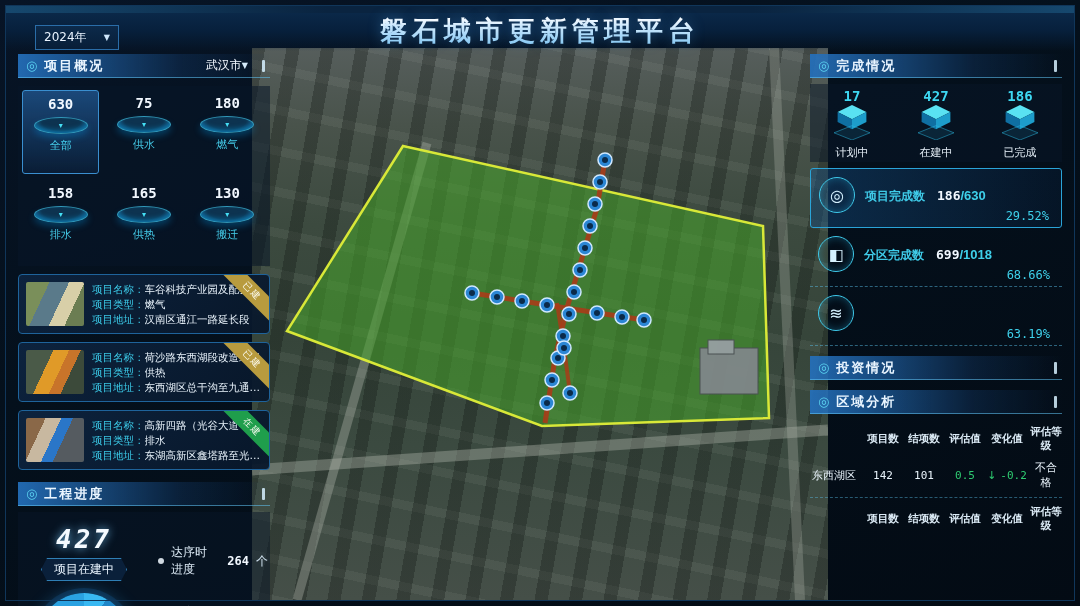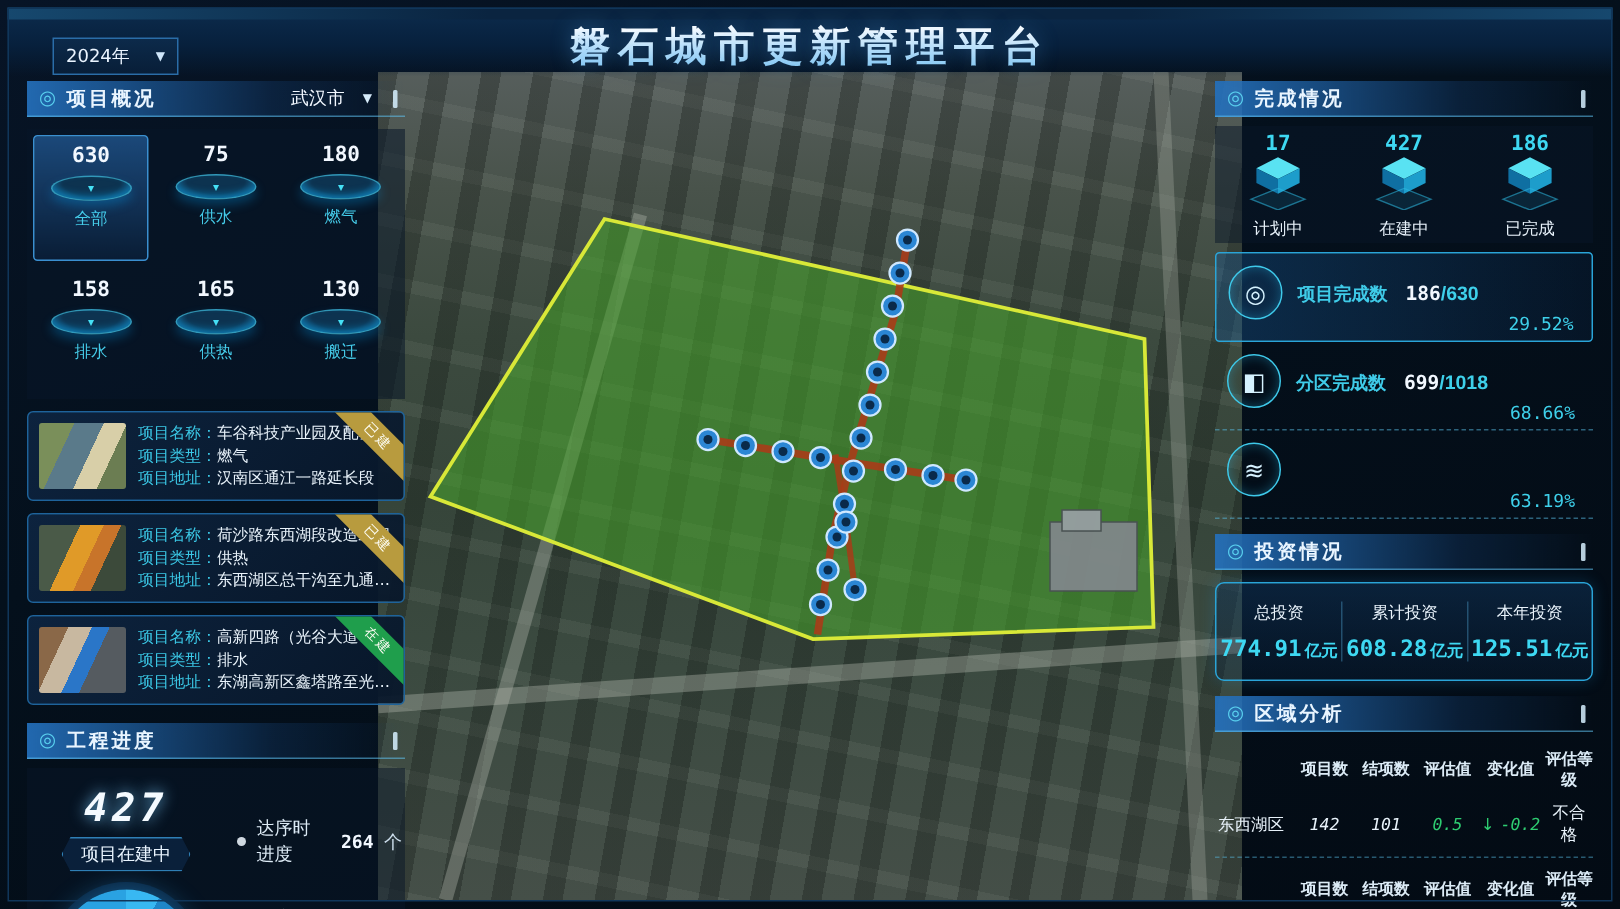--- a/index.html
+++ b/index.html
@@ -36,21 +36,21 @@
   .panel-left { left:18px; }
   .panel-right { right:18px; }
 
   .sec-h { height:24px; display:flex; align-items:center; gap:7px; padding:0 8px; position:relative;
     background:linear-gradient(90deg, rgba(36,112,188,.92), rgba(20,62,112,.35) 65%, rgba(20,62,112,0));
     border-bottom:1px solid rgba(96,196,244,.55); }
   .sec-h .sec-icon { color:#5ad2f0; font-size:13px; line-height:1; }
   .sec-h .sec-title { color:#e9f5ff; font-weight:bold; font-size:13px; letter-spacing:2px; }
   .sec-h .sec-bar { position:absolute; right:5px; top:6px; width:3px; height:12px;
     background:#d6f0ff; opacity:.85; border-radius:1px; }
-  .sec-h .city-select { margin-left:auto; margin-right:14px; display:flex; align-items:center; gap:12px;
+  .sec-h .city-select { margin-left:auto; margin-right:14px; display:flex; align-items:center; gap:0;
     color:#f2f8ff; font-size:12px; cursor:pointer; }
   .sec-h .city-select .caret { font-size:8px; color:#d6ebfa; }
 
   
   .stats-grid { display:grid; grid-template-columns:repeat(3,1fr); gap:6px; margin-top:8px;
     background:rgba(7,22,40,.55); padding:4px; }
   .stat-tile { text-align:center; padding:5px 0 20px; border-radius:3px; cursor:pointer; }
   .stat-tile.active { border:1px solid #3a8fd0;
     background:linear-gradient(180deg, rgba(47,124,205,.5), rgba(24,70,130,.18)); }
   .stat-num { font-size:14px; font-weight:bold; color:#f2f8ff; font-family:"DejaVu Sans Mono",monospace; }
@@ -132,21 +132,21 @@
 
   
   .region-table { margin-top:4px; font-size:10.5px; }
   .rg-grid { display:grid; grid-template-columns:54px 38px 44px 38px 46px 1fr; align-items:center; }
   .rg-head { color:#dcebf6; font-weight:bold; text-align:center; padding:7px 0 3px; }
   .rg-cell { color:#e9f3fb; text-align:center; padding:4px 0 7px; font-size:11px; }
   .rg-name { text-align:left; padding-left:2px; color:#e8f2fa; }
   .rg-group { border-bottom:1px dashed rgba(86,186,226,.45); }
   .rg-group:last-child { border-bottom:none; }
   .rg-change { display:flex; align-items:center; justify-content:center; gap:4px; }
-  .mono { font-family:"DejaVu Sans Mono",monospace;font-style:italic; }
+  .mono { font-family:"DejaVu Sans Mono",monospace; }
 </style>
 </head>
 <body>
 
 <div class="stage">
   <div class="frame"></div>
 
   <div class="map">
     <svg class="map-overlay" width="576" height="552" viewBox="0 0 576 552">
 
@@ -431,34 +431,20 @@
       <div class="comp-icon">≋</div>
       <div class="comp-pct">63.19%</div>
     </div>
 
     <div class="sec-h" style="margin-top:10px;">
       <span class="sec-icon">◎</span>
       <span class="sec-title">投资情况</span>
       <span class="sec-bar"></span>
     </div>
 
-    <div class="invest-box">
-      <div class="inv-cell">
-        <div class="inv-label">总投资</div>
-        <div><span class="inv-val">774.91</span><span class="inv-unit">亿元</span></div>
-      </div>
-      <div class="inv-cell">
-        <div class="inv-label">累计投资</div>
-        <div><span class="inv-val">608.28</span><span class="inv-unit">亿元</span></div>
-      </div>
-      <div class="inv-cell">
-        <div class="inv-label">本年投资</div>
-        <div><span class="inv-val">125.51</span><span class="inv-unit">亿元</span></div>
-      </div>
-    </div>
 
     <div class="sec-h" style="margin-top:10px;">
       <span class="sec-icon">◎</span>
       <span class="sec-title">区域分析</span>
       <span class="sec-bar"></span>
     </div>
 
     <div class="region-table">
 
       <div class="rg-group">

